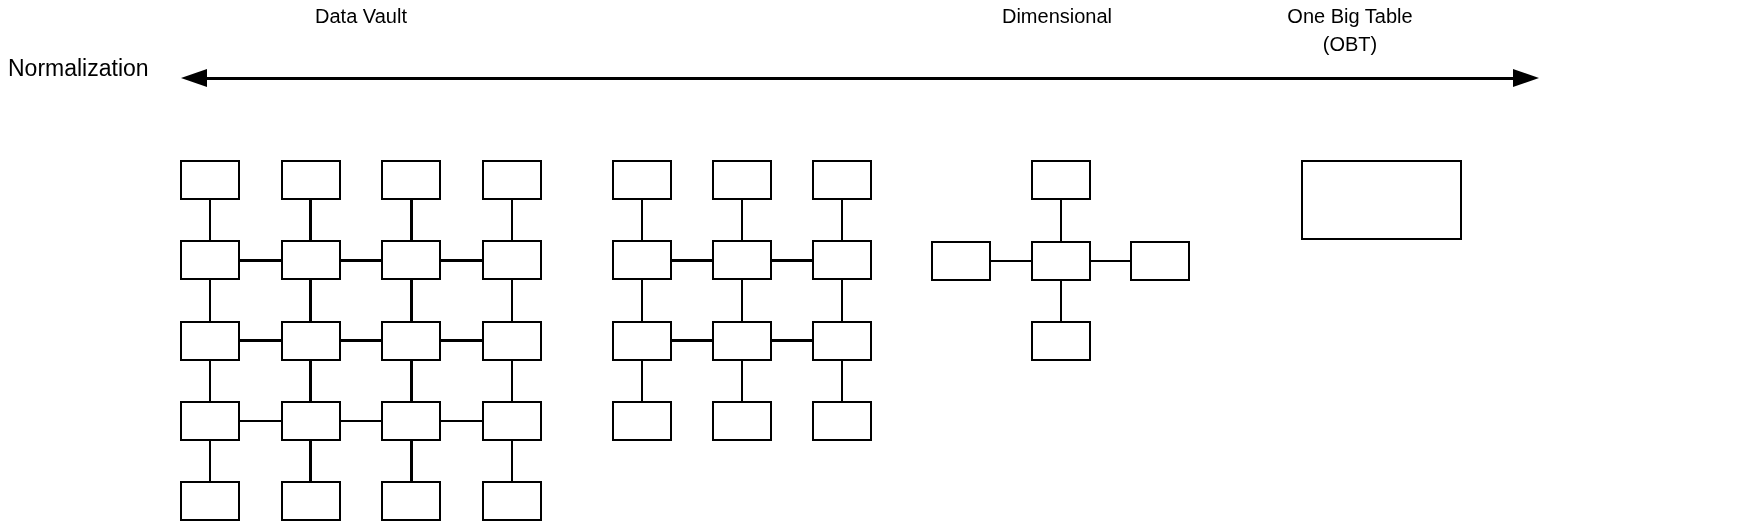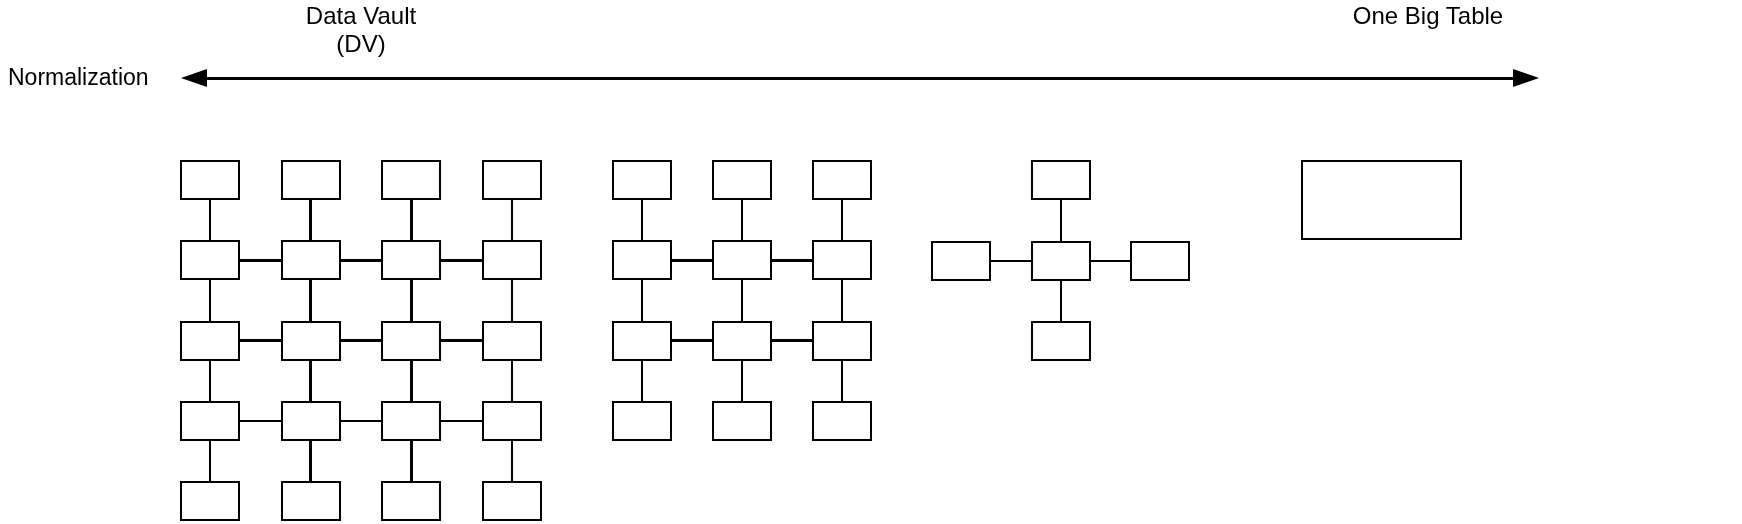--- a/index.html
+++ b/index.html
@@ -16,35 +16,35 @@
     overflow: hidden;
     color: #000;
   }
   .axis-label {
     position: absolute;
     font-size: 23px;
     line-height: 26px;
     color: var(--stroke, #000);
     white-space: nowrap;
   }
-  #axis-label-left  { left: 8px;    top: 64px; }
+  #axis-label-left  { left: 8px;    top: 55px; }
   #axis-label-right { left: 1562px; top: 55px; }
   .approach-label {
     position: absolute;
     top: 2px;
     width: 300px;
     text-align: center;
-    font-size: 24px;
+    font-size: 20px;
     line-height: 28px;
     color: var(--stroke, #000);
   }
   #approach-dv  { left: 211px; }
   #approach-3nf { left: 592px; }
   #approach-dim { left: 907px; }
-  #approach-obt { left: 1278px; }
+  #approach-obt { left: 1200px; }
   .arrow-line {
     position: absolute;
     left: 205px;
     top: 76.5px;
     width: 1310px;
     height: 3px;
     background: var(--stroke, #000);
   }
   .arrow-head {
     position: absolute;
@@ -76,29 +76,30 @@
 </head>
 <body>
 
 <div id="canvas">
 
   <div class="axis-label" id="axis-label-left">Normalization</div>
 
 
   <div class="approach-label" id="approach-dv">
     <div>Data Vault</div>
-    <div>(DV)</div>
   </div>
 
 
   <div class="approach-label" id="approach-dim">
+    <div>Dimensional</div>
   </div>
 
   <div class="approach-label" id="approach-obt">
     <div>One Big Table</div>
+    <div>(OBT)</div>
   </div>
 
   <div>
     <div class="arrow-line"></div>
     <div class="arrow-head" id="arrow-head-left"></div>
     <div class="arrow-head" id="arrow-head-right"></div>
   </div>
 
   <div id="diagram-layer">
       <div class="ebox" style="left: 180px; top: 160px; width: 60px; height: 40px;"></div>

